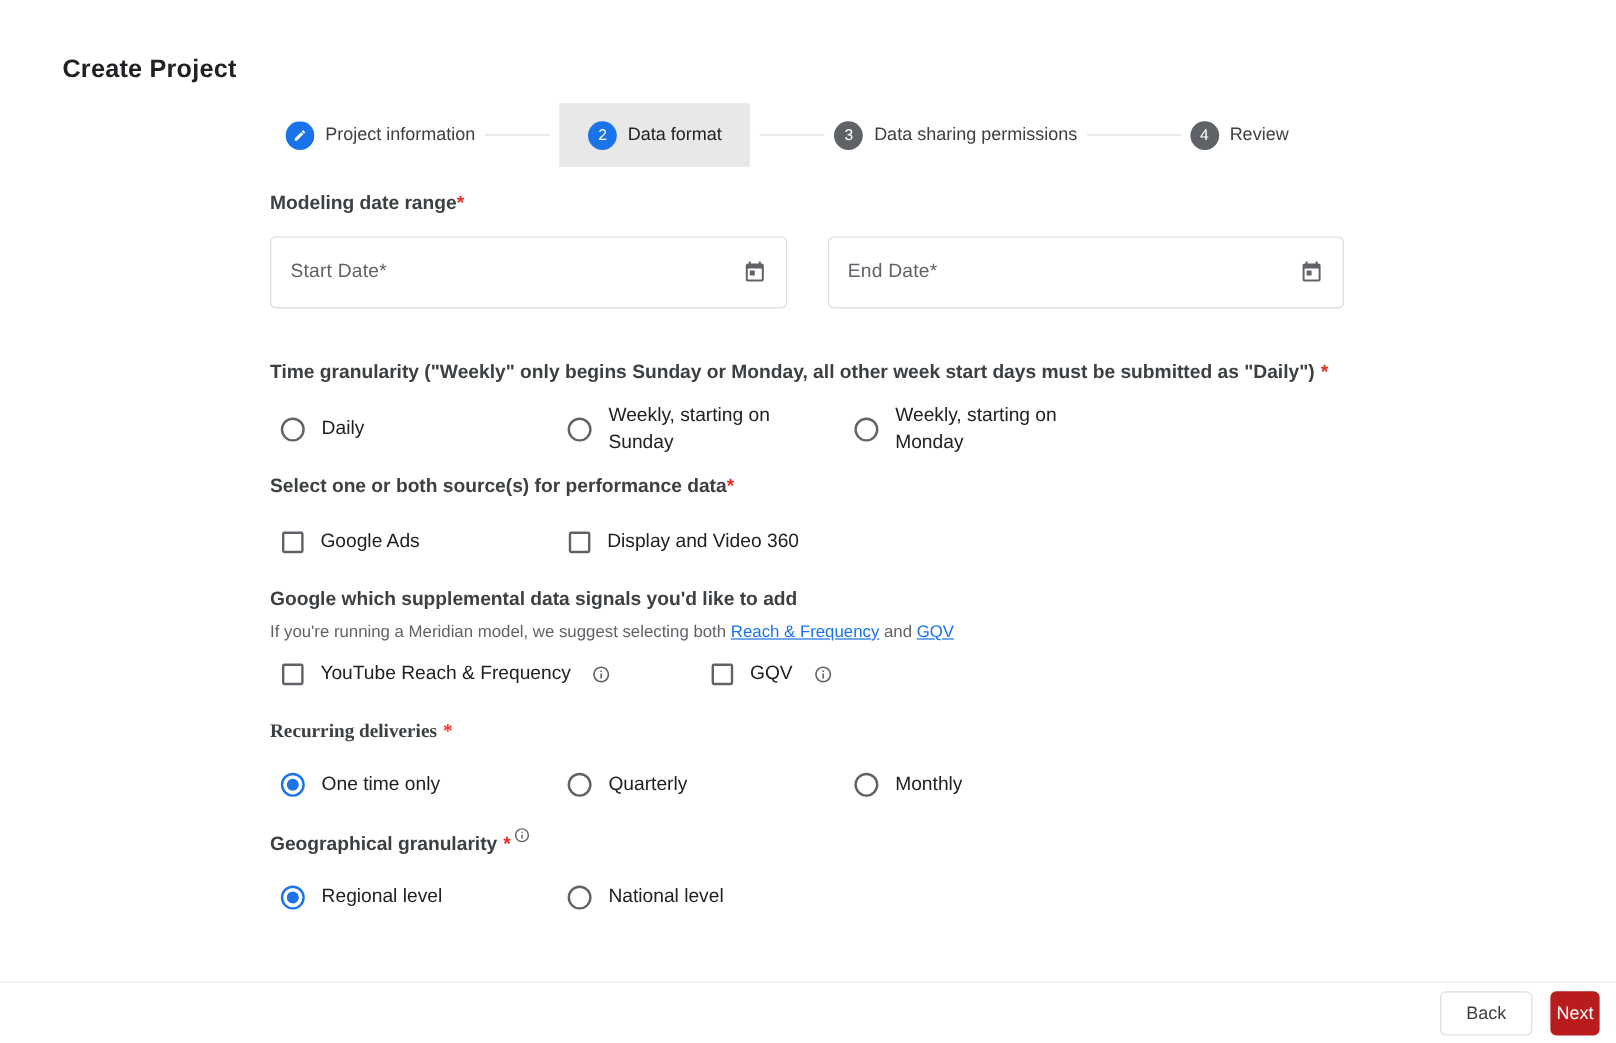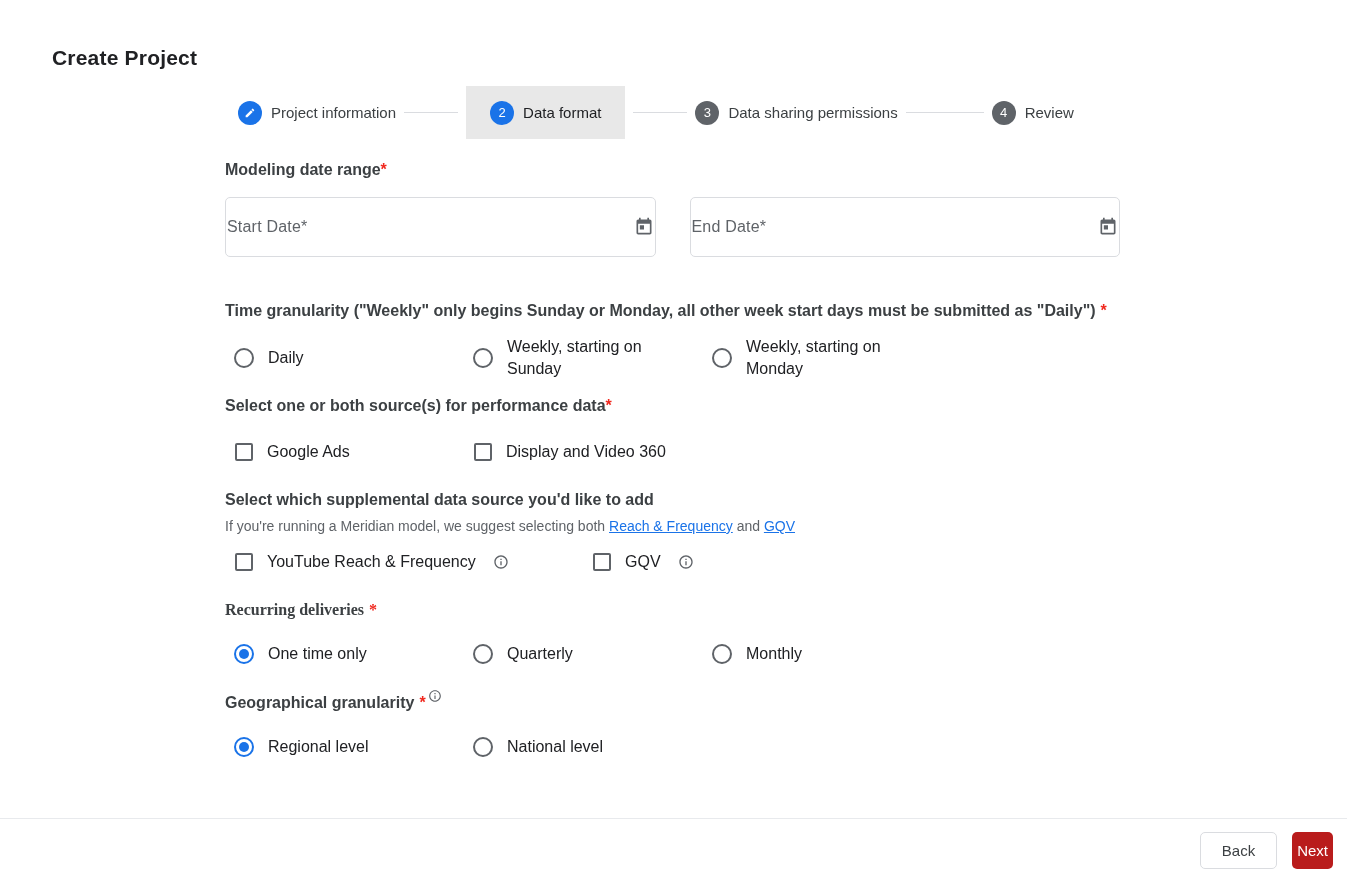--- a/index.html
+++ b/index.html
@@ -47,21 +47,21 @@
     font-size: 16px; font-weight: 600; color: #3c4043; line-height: 27px;
   }
   .req { color: #f0281e; font-weight: 600; }
   .req-gap { margin-left: 5px; }
   .lbl-dates { margin-top: 17px; }
   .date-row { display: flex; gap: 34px; margin-top: 14px; }
   .date-field {
     width: 431px; height: 60px;
     border: 1px solid #dadce0; border-radius: 5px;
     display: flex; align-items: center;
-    padding: 0 1px;
+    padding: 0 16px;
     cursor: text;
   }
   .date-placeholder { font-size: 16px; color: #5f6368; letter-spacing: .2px; }
   .cal-icon { margin-left: auto; display: flex; cursor: pointer; }
   .lbl-granularity { margin-top: 40px; max-width: 895px; }
   .lbl-perf   { margin-top: 12px; }
   .lbl-supp   { margin-top: 22px; }
   .lbl-recur  { margin-top: 22px; font-family: Liberation Serif, serif; }
   .lbl-geo    { margin-top: 23px; }
   .hint {
@@ -90,21 +90,21 @@
   .checkbox {
     width: 18px; height: 18px; border: 2px solid #5f6368; border-radius: 2px;
     flex-shrink: 0;
   }
   .info-icon { display: inline-flex; margin-left: 3px; cursor: pointer; }
   .info-raised { vertical-align: 5px; margin-left: 2px; }
   
   .footer {
     position: absolute; left: 0; right: 0; bottom: 0; height: 51px;
     border-top: 1px solid #e8eaed;
-    display: flex; align-items: flex-end; justify-content: flex-end;
+    display: flex; align-items: center; justify-content: flex-end;
     gap: 15px; padding-right: 14px; background: #fff;
   }
   .btn { height: 37px; border-radius: 5px; font-size: 15px;
          font-family: "Liberation Sans", sans-serif; cursor: pointer; }
   .btn-back { background: #fff; border: 1px solid #dadce0; color: #3c4043; padding: 0 21px; }
   .btn-next { background: #b91c1c; border: none; color: #fff; padding: 0 5px; font-weight: 500; }
 </style>
 </head>
 <body>
 
@@ -183,21 +183,21 @@
     <div class="option">
       <span class="checkbox"></span>
       <span class="opt-label">Google Ads</span>
     </div>
     <div class="option">
       <span class="checkbox"></span>
       <span class="opt-label">Display and Video 360</span>
     </div>
   </div>
 
-  <div class="section-label lbl-supp">Select which supplemental data source you'd like to add</div>
+  <div class="section-label lbl-supp">Google which supplemental data signals you'd like to add</div>
   <div class="hint"><span>If you're running a Meridian model, we suggest selecting both </span><a>Reach &amp; Frequency</a><span> and </span><a>GQV</a></div>
 
   <div class="opt-row cols-supp">
     <div class="option">
       <span class="checkbox"></span>
       <span class="opt-label">YouTube Reach &amp; Frequency</span>
       <span class="info-icon">
         <svg width="16" height="16" viewBox="0 0 24 24" fill="#5f6368">
             <path d="M11 7h2v2h-2zm0 4h2v6h-2zm1-9C6.48 2 2 6.48 2 12s4.48 10 10 10 10-4.48 10-10S17.52 2 12 2zm0 18c-4.41 0-8-3.59-8-8s3.59-8 8-8 8 3.59 8 8-3.59 8-8 8z"></path>
           </svg>

